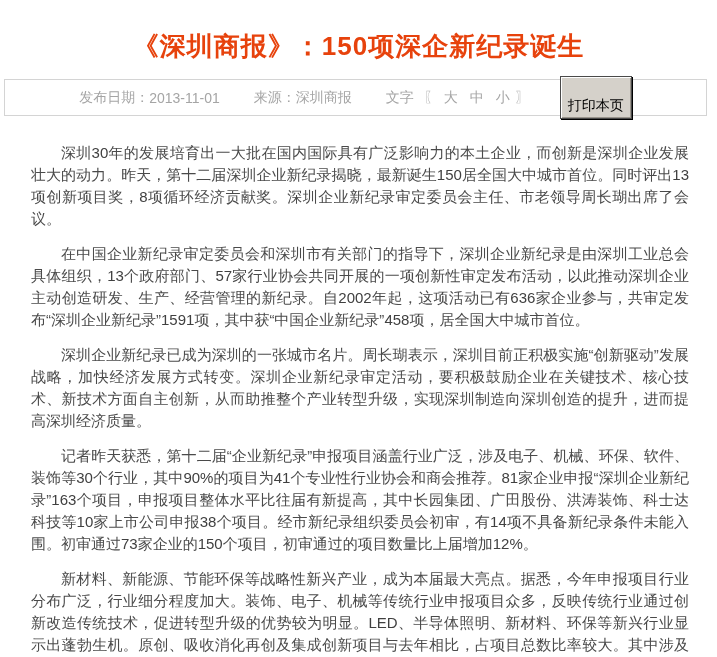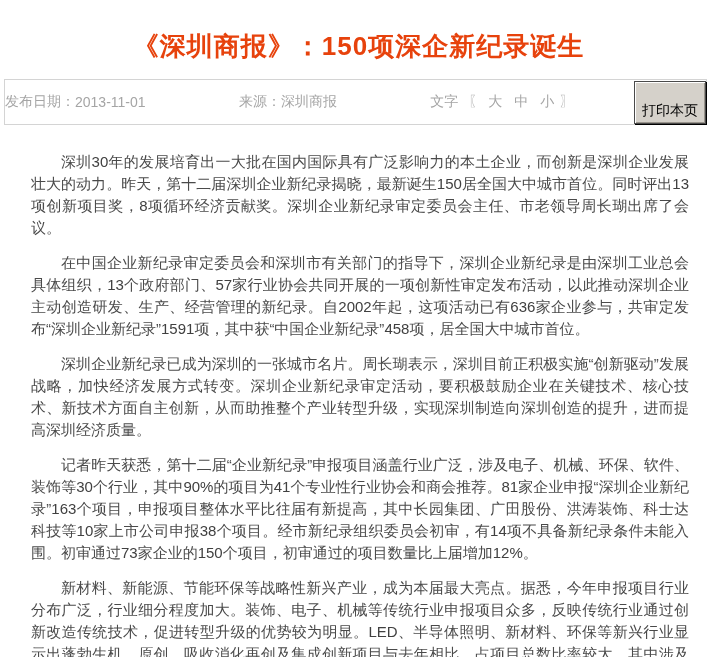--- a/index.html
+++ b/index.html
@@ -27,25 +27,25 @@
     color: #6e6e6e;
     font-size: 16px;
     font-weight: bold;
     margin-top: 9px;
     line-height: 20px;
   }
 
   
   .meta-bar {
     margin: 17px 10px 0 4px;
-    height: 46px;
+    height: 37px;
     border: 1px solid #d4d4d4;
     display: flex;
     align-items: center;
-    justify-content: space-between;
+    justify-content: center;
     color: #a5a5a5;
     font-size: 14px;
     white-space: nowrap;
   }
   .meta-item { display: inline-flex; align-items: center; }
   .meta-gap { width: 34px; }
   .fontsize-group { display: inline-flex; align-items: center; }
   .fontsize-label { margin-right: 10px; }
   .bracket { color: #b5b5b5; }
   .size-link {

